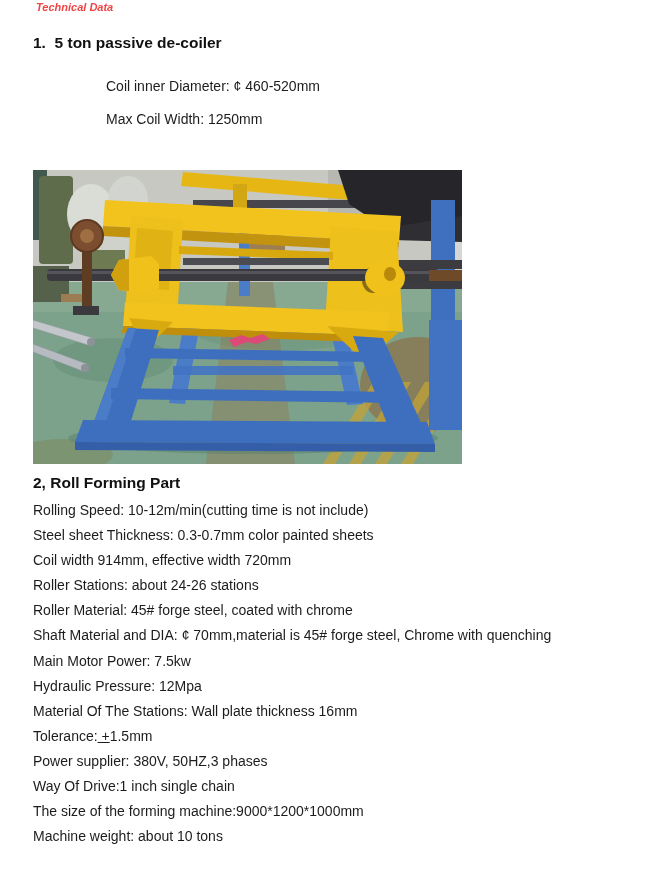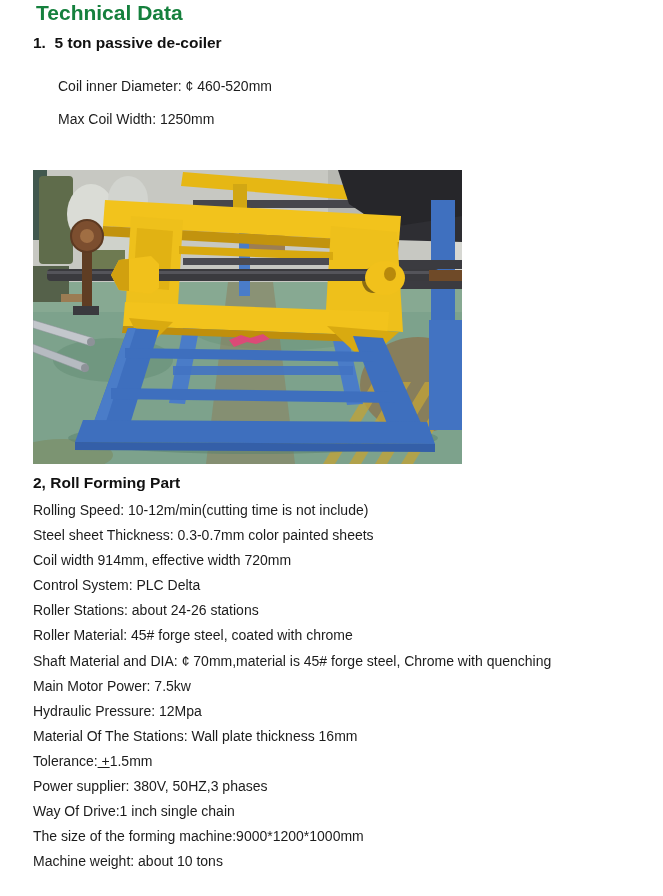--- a/index.html
+++ b/index.html
@@ -6,37 +6,39 @@
   .page{
     position:relative;
     width:663px;height:896px;
     background:#ffffff;
     font-family:"Liberation Sans","DejaVu Sans",sans-serif;
     color:#1c1c1c;
     overflow:hidden;
   }
   .doc-title{
     position:absolute;left:36px;top:1px;
-    font-size:21px;font-weight:700;color:#15803d;
+    font-size:11px;font-weight:700;color:#ef4444;
     white-space:pre-wrap;
+    font-style:italic;
   }
   .sec-heading{
     position:absolute;left:33px;
     font-size:15.5px;font-weight:700;color:#111;
     white-space:pre-wrap;
   }
   .sec1-heading{top:34px;}
   .sec2-heading{top:474px;}
   .sec1-specs{
     position:absolute;left:58px;top:69px;
     font-size:14px;
   }
   .sec1-specs .spec{
     height:33px;display:flex;align-items:center;
     white-space:pre-wrap;
+    margin-left:48px;
   }
   .sec2-specs{
     position:absolute;left:33px;top:498px;
     font-size:14px;line-height:25.1px;
   }
   .sec2-specs .spec{white-space:pre-wrap;}
   .ul{text-decoration:underline;white-space:pre-wrap;}
   .photo{
     position:absolute;left:33px;top:170px;
     width:429px;height:294px;
@@ -171,21 +173,20 @@
       <path d="M196,170 l12,-5 l9,3 l13,-4 l7,5 l-14,5 l-9,-2 l-13,5 z" fill="#dc4a77"></path>
     </svg>
   </div>
 
   <div class="sec-heading sec2-heading">2, Roll Forming Part</div>
 
   <div class="sec2-specs">
     <div class="spec">Rolling Speed: 10-12m/min(cutting time is not include)</div>
     <div class="spec">Steel sheet Thickness: 0.3-0.7mm color painted sheets</div>
     <div class="spec">Coil width 914mm, effective width 720mm</div>
-    <div class="spec">Control System: PLC Delta</div>
     <div class="spec">Roller Stations: about 24-26 stations</div>
     <div class="spec">Roller Material: 45# forge steel, coated with chrome</div>
     <div class="spec">Shaft Material and DIA: ¢ 70mm,material is 45# forge steel, Chrome with quenching</div>
     <div class="spec">Main Motor Power: 7.5kw</div>
     <div class="spec">Hydraulic Pressure: 12Mpa</div>
     <div class="spec">Material Of The Stations: Wall plate thickness 16mm</div>
     <div class="spec"><span>Tolerance:</span><span class="ul"> +</span><span>1.5mm</span></div>
     <div class="spec">Power supplier: 380V, 50HZ,3 phases</div>
     <div class="spec">Way Of Drive:1 inch single chain</div>
     <div class="spec">The size of the forming machine:9000*1200*1000mm</div>

